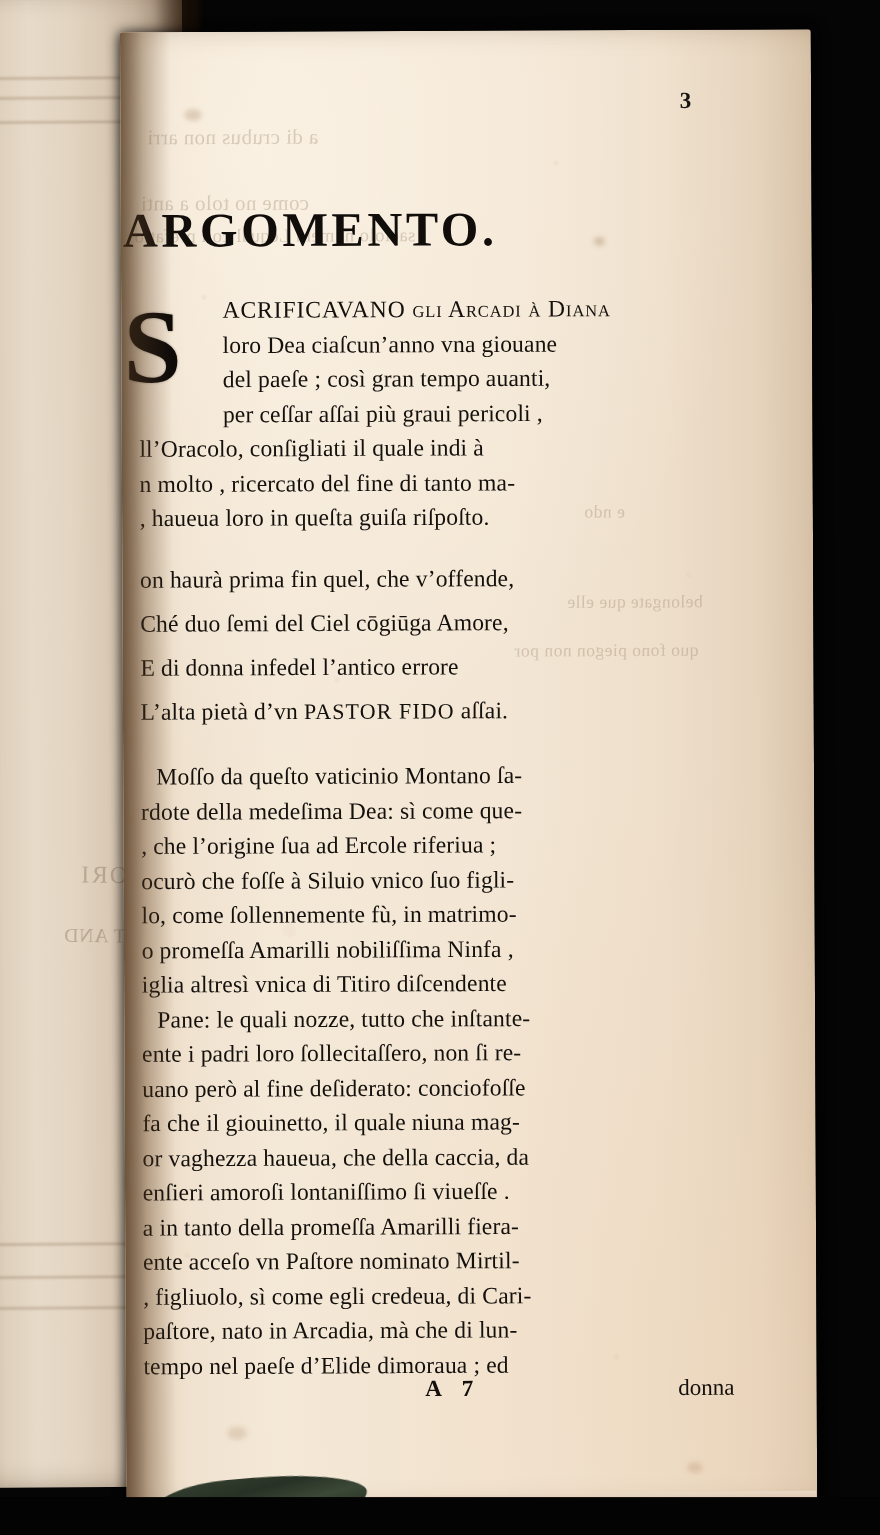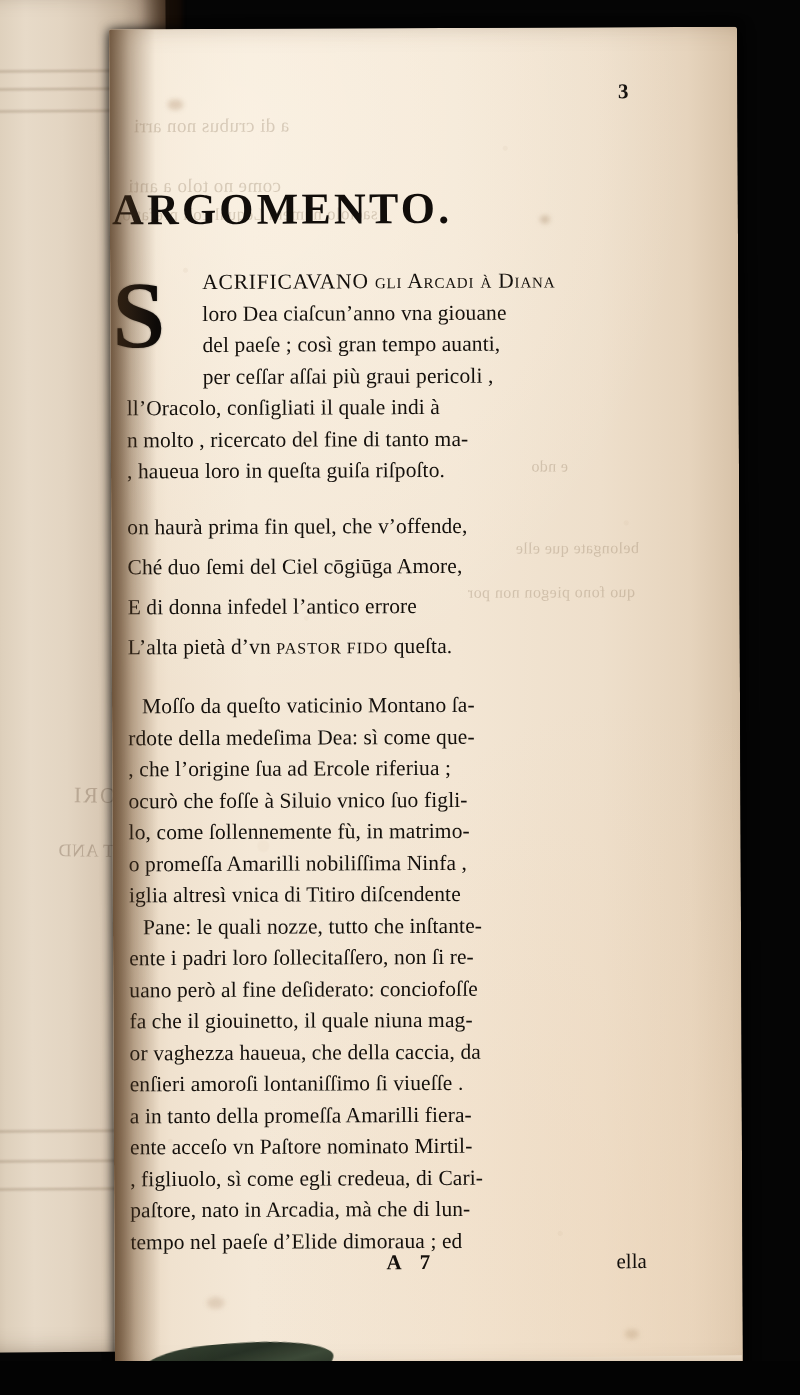--- a/index.html
+++ b/index.html
@@ -107,21 +107,21 @@
   .ln.ind2{padding-left:30px;}
 
   
   .dropcap{
     position:absolute;left:2px;top:244px;
     font-size:95px;line-height:84px;font-weight:700;color:#0d0a08;
     font-family:"Liberation Serif",serif;
     text-shadow:0 0 2px rgba(0,0,0,.4);
   }
   .smallcaps{font-variant:small-caps;letter-spacing:.8px;}
-  .sc-big{font-size:16px;font-variant:small-caps;letter-spacing:1px;}
+  .sc-big{font-size:20px;font-variant:small-caps;letter-spacing:1px;}
 
   .verse{font-size:21.5px;}
   .verse .ln{height:40px;line-height:40px;padding-left:16px;}
 
   .footline{
     position:absolute;left:0;top:1222px;width:628px;height:30px;
     font-size:21px;color:#14100c;
   }
   .sig{position:absolute;left:272px;font-weight:700;letter-spacing:7px;}
   .catch{position:absolute;left:502px;}
@@ -198,21 +198,21 @@
         <div class="ln">ll’Oracolo, conſigliati il quale  indi à</div>
         <div class="ln">n molto , ricercato del fine di tanto ma-</div>
         <div class="ln">, haueua loro in queſta guiſa riſpoſto.</div>
       </div>
 
       <div class="verse" style="top:478px;">
         <div class="ln">on haurà prima fin quel, che v’offende,</div>
         <div class="ln ind2">Ché duo ſemi del Ciel cōgiūga Amore,</div>
         <div class="ln ind2">E di donna infedel l’antico errore</div>
         <div class="ln ind2">
-          <span>L’alta pietà d’vn </span><span class="sc-big">PASTOR FIDO</span><span> queſta.</span>
+          <span>L’alta pietà d’vn </span><span class="sc-big">PASTOR FIDO</span><span> aſſai.</span>
         </div>
       </div>
 
       <div class="para" style="top:662px;">
         <div class="ln ind2">Moſſo da queſto vaticinio Montano ſa-</div>
         <div class="ln">rdote della medeſima Dea: sì come que-</div>
         <div class="ln">, che l’origine ſua ad Ercole riferiua ;</div>
         <div class="ln">ocurò che foſſe à  Siluio vnico  ſuo figli-</div>
         <div class="ln">lo, come ſollennemente fù, in matrimo-</div>
         <div class="ln">o promeſſa Amarilli nobiliſſima Ninfa ,</div>
@@ -225,21 +225,21 @@
         <div class="ln">enſieri amoroſi lontaniſſimo ſi viueſſe .</div>
         <div class="ln">a in tanto della promeſſa  Amarilli fiera-</div>
         <div class="ln">ente acceſo vn Paſtore nominato Mirtil-</div>
         <div class="ln">, figliuolo, sì come egli credeua, di Cari-</div>
         <div class="ln"> paſtore, nato in Arcadia, mà che di lun-</div>
         <div class="ln"> tempo nel paeſe d’Elide dimoraua ; ed</div>
       </div>
 
       <div class="footline">
         <span class="sig">A  7</span>
-        <span class="catch">ella</span>
+        <span class="catch">donna</span>
       </div>
 
     </div>
 
     <div class="gutter-shade"></div>
   </div>
 
   <div class="page-bottom-edge"></div>
   <div class="ribbon"></div>
   <div class="bottom-dark"></div>

